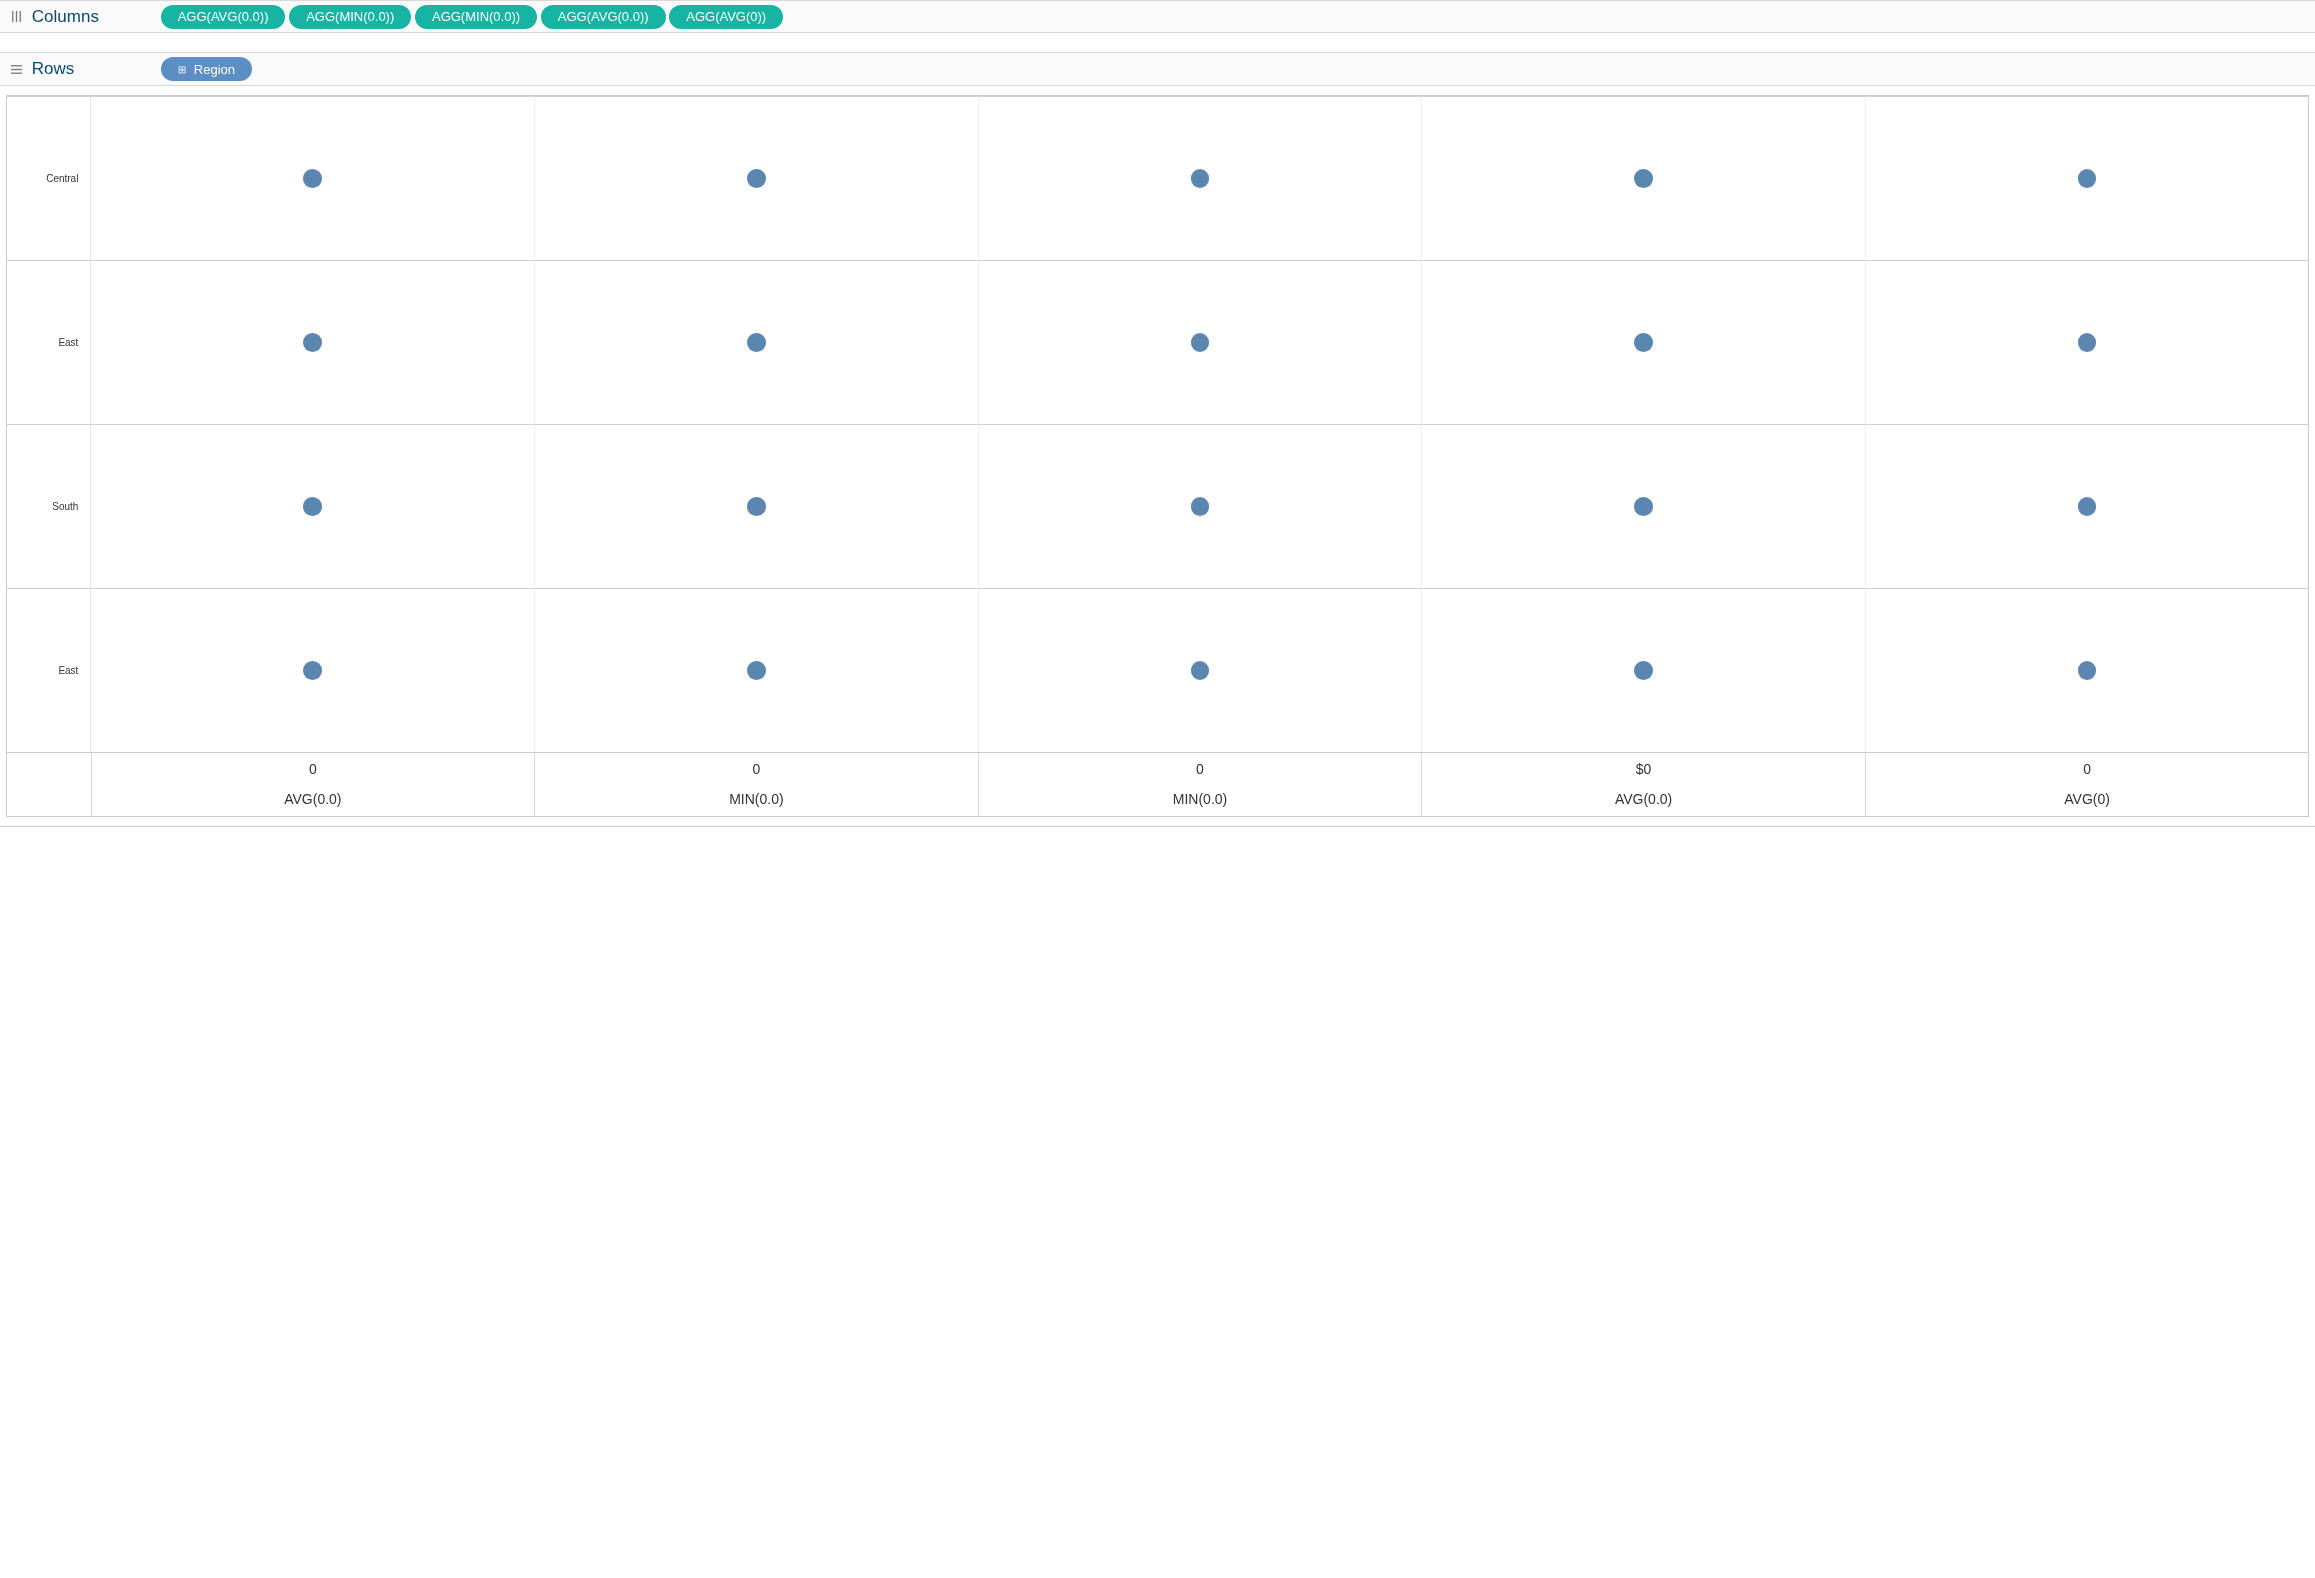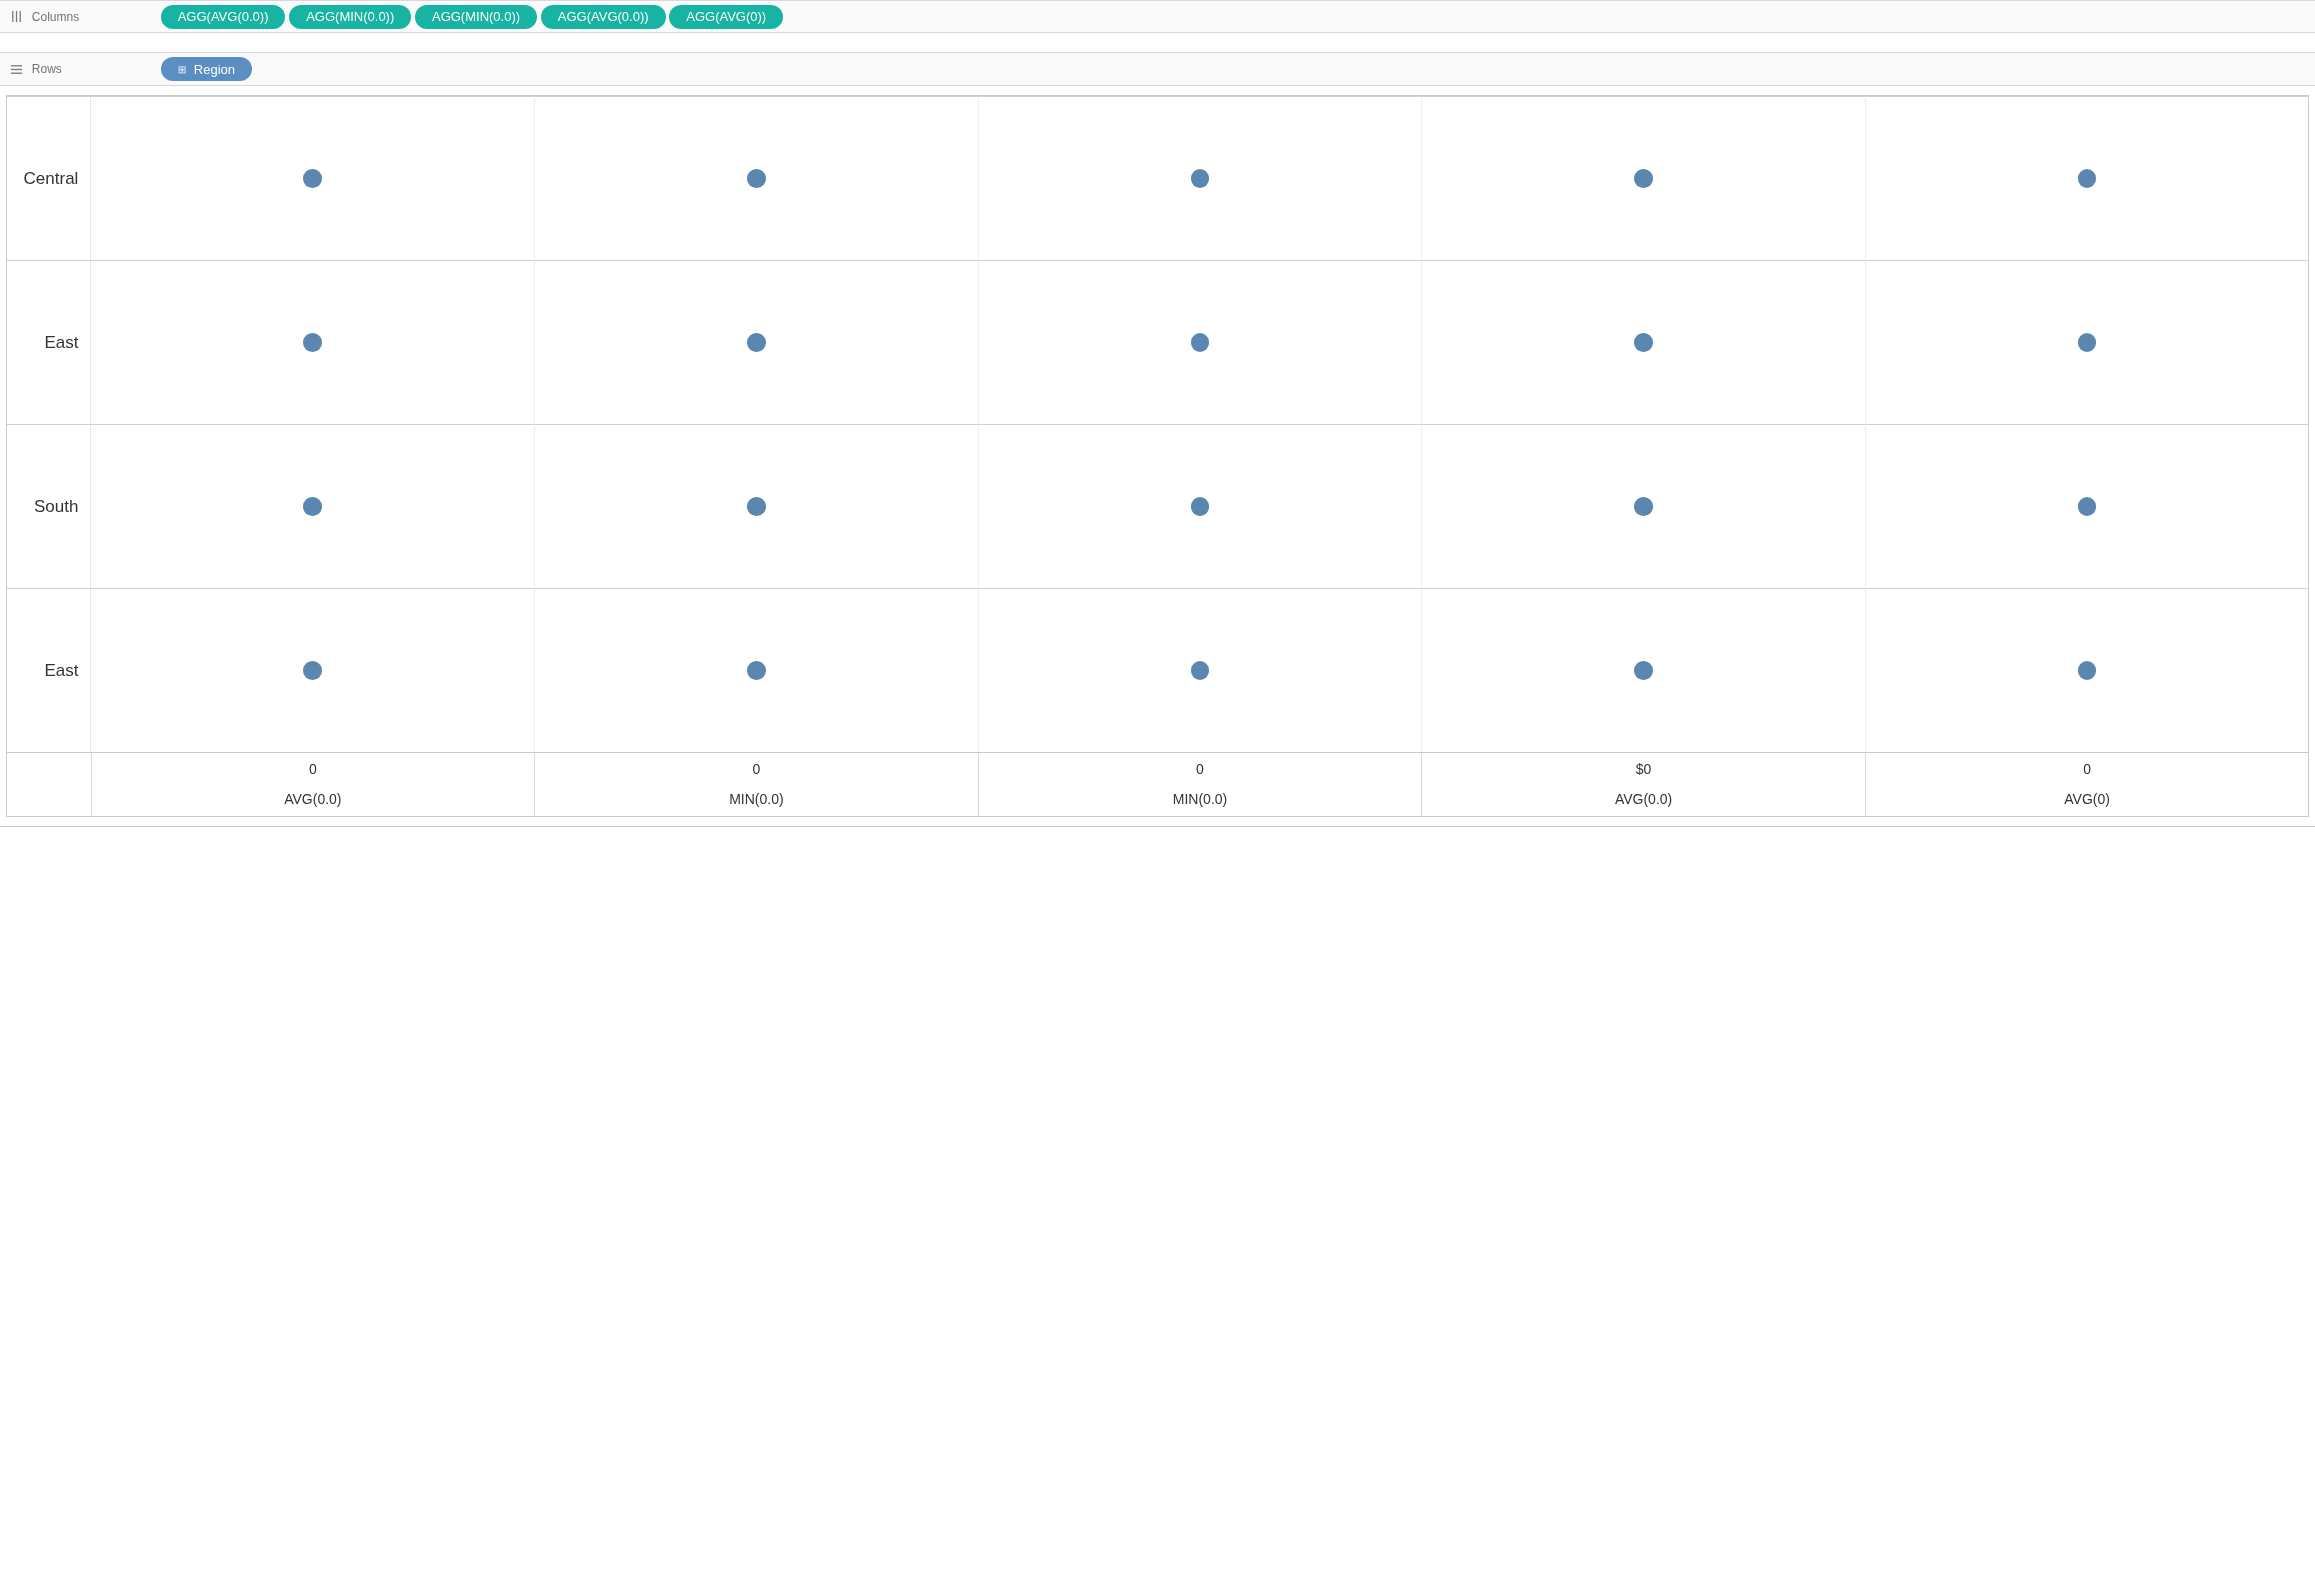--- a/index.html
+++ b/index.html
@@ -21,22 +21,22 @@
     padding: 3.7px 0;
     gap: 3.7px;
   }
   .shelf-row + .shelf-row { margin-top: 19px; }
   .shelf-label {
     display: flex;
     align-items: center;
     gap: 7.5px;
     width: 157px;
     padding: 1.9px 9.3px;
-    color: #737373;
-    font-size: 12px;
+    color: #0c4a6e;
+    font-size: 17px;
   }
   .shelf-label .ico { width:15px; display:inline-flex; justify-content:center; color:#666; }
   .pill {
     display: inline-flex;
     align-items: center;
     height: 24px;
     padding: 12px 17px;
     border-radius: 12px;
     color: #fff;
     font-size: 13px;
@@ -61,21 +61,21 @@
     border-top: 0.9px solid #d0d0d0;
     display: flex;
     align-items: center;
     justify-content: center;
     height: 164px;
     position: relative;
   }
   .row-label {
     justify-content: flex-end;
     padding-right: 11.2px;
-    font-size: 17px;
+    font-size: 10px;
     color: #333;
     border-right: 0.9px solid #e8e8e8;
   }
   .dot {
     width: 18.6px; height: 18.6px;
     border-radius: 50%;
     background: #5b86b0;
     display: inline-block;
   }
   .col-sep { border-left: 0.9px solid #eee; }

